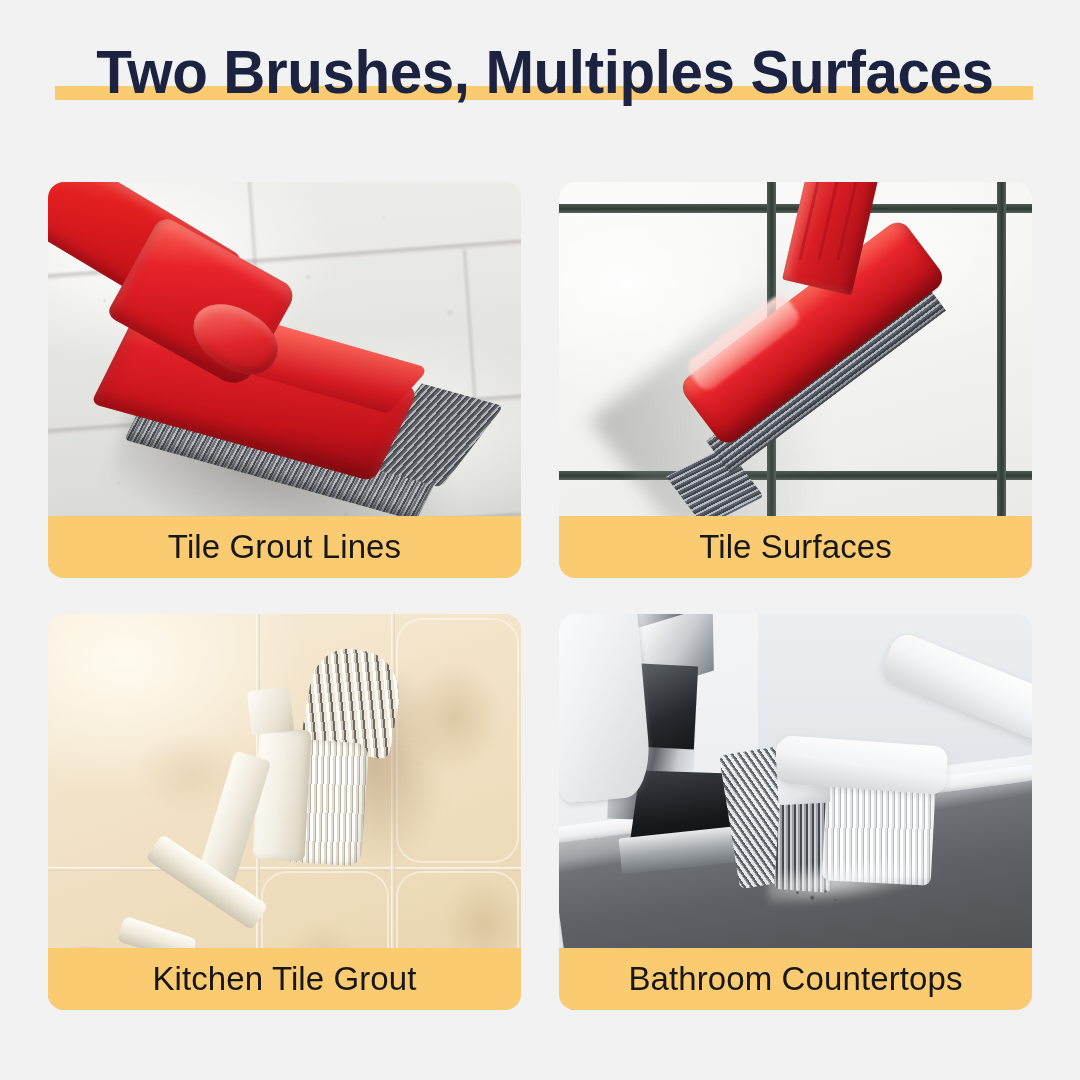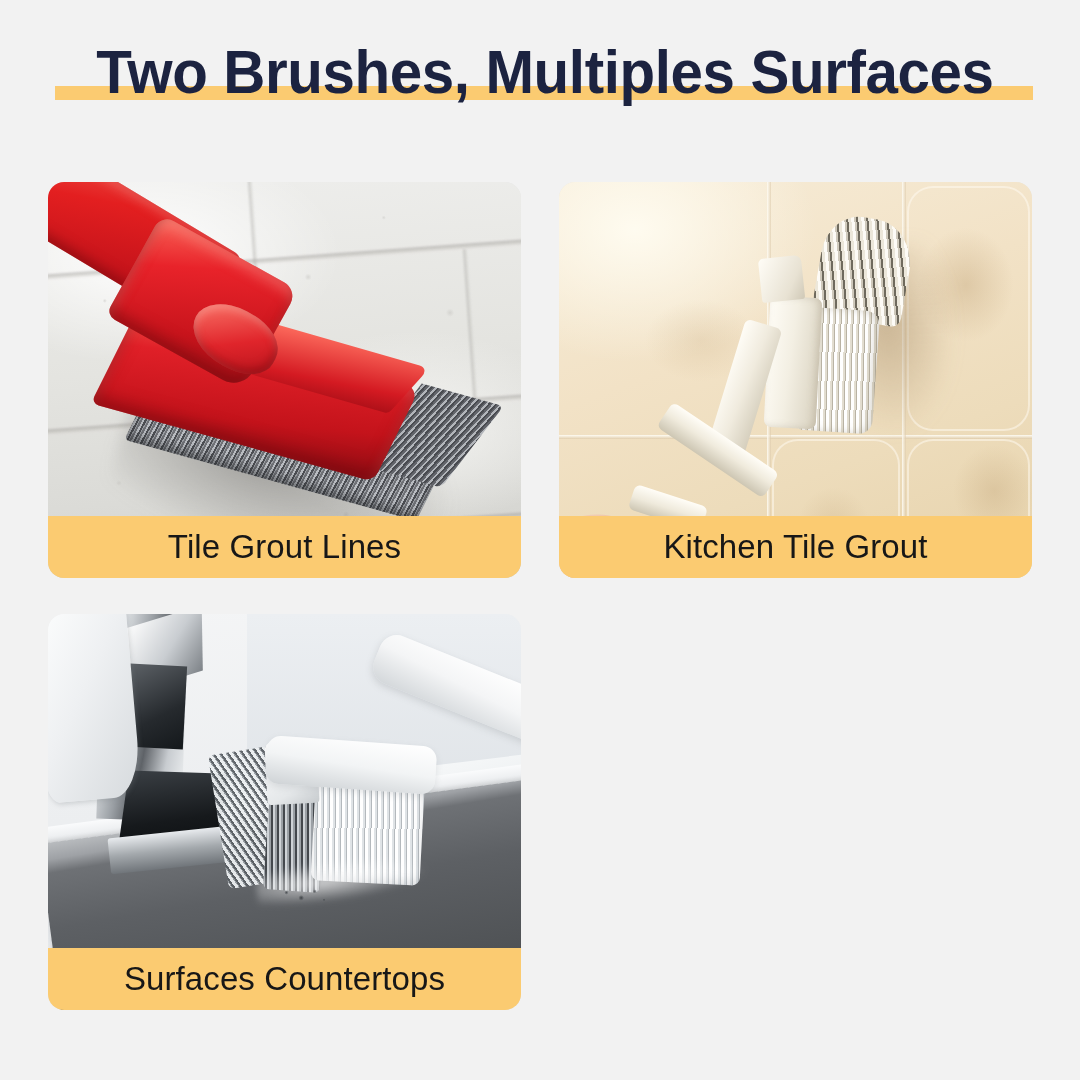--- a/index.html
+++ b/index.html
@@ -648,20 +648,41 @@
       <div class="head-top"></div>
       <div class="handle"></div>
       <div class="collar"></div>
       <div class="knob"></div>
     </div>
     <div class="caption">
       <span class="caption-text">Tile Grout Lines</span>
     </div>
   </div>
 
+  <div class="card">
+    <div class="photo p2">
+      <div class="tile-sheen"></div>
+      <div class="grout-h gh1"></div>
+      <div class="grout-h gh2"></div>
+      <div class="grout-v gv1"></div>
+      <div class="grout-v gv2"></div>
+      <div class="brush-shadow"></div>
+      <div class="p2-bristles2"></div>
+      <div class="p2-bristles"></div>
+      <div class="p2-body"></div>
+      <div class="p2-gloss"></div>
+      <div class="p2-handle"></div>
+      <div class="p2-handle-rib" style="left:53%"></div>
+      <div class="p2-handle-rib" style="left:57%"></div>
+      <div class="p2-handle-rib" style="left:61%"></div>
+    </div>
+    <div class="caption">
+      <span class="caption-text">Tile Surfaces</span>
+    </div>
+  </div>
 
   <div class="card">
     <div class="photo p3">
       <div class="stain"></div>
       <div class="tile-round tr1"></div>
       <div class="tile-round tr2"></div>
       <div class="tile-round tr3"></div>
       <div class="t-h th1"></div>
       <div class="t-v tv1"></div>
       <div class="t-v tv2"></div>
@@ -697,17 +718,17 @@
       <div class="p4-bristles-splay"></div>
       <div class="p4-bristles-dark"></div>
       <div class="p4-bristles-white"></div>
       <div class="p4-hook"></div>
       <div class="p4-handle2"></div>
       <div class="p4-handle"></div>
       <div class="wet-sheen"></div>
       <div class="debris"></div>
     </div>
     <div class="caption">
-      <span class="caption-text">Surfaces Countertops</span>
+      <span class="caption-text">Bathroom Countertops</span>
     </div>
   </div>
 
 </div>
 
 </body></html>

